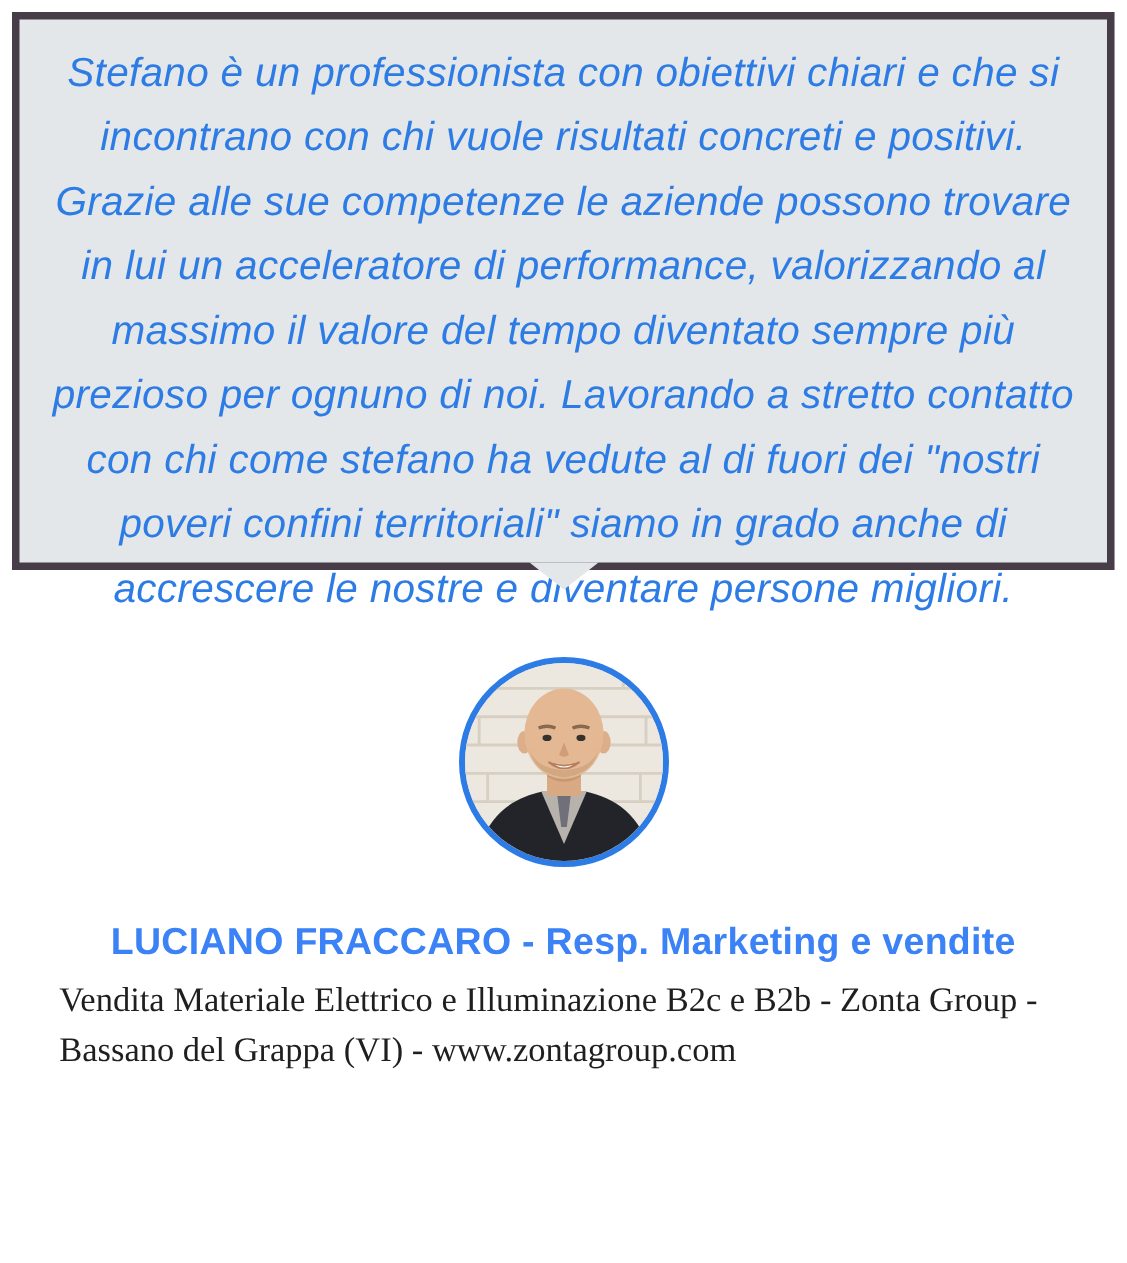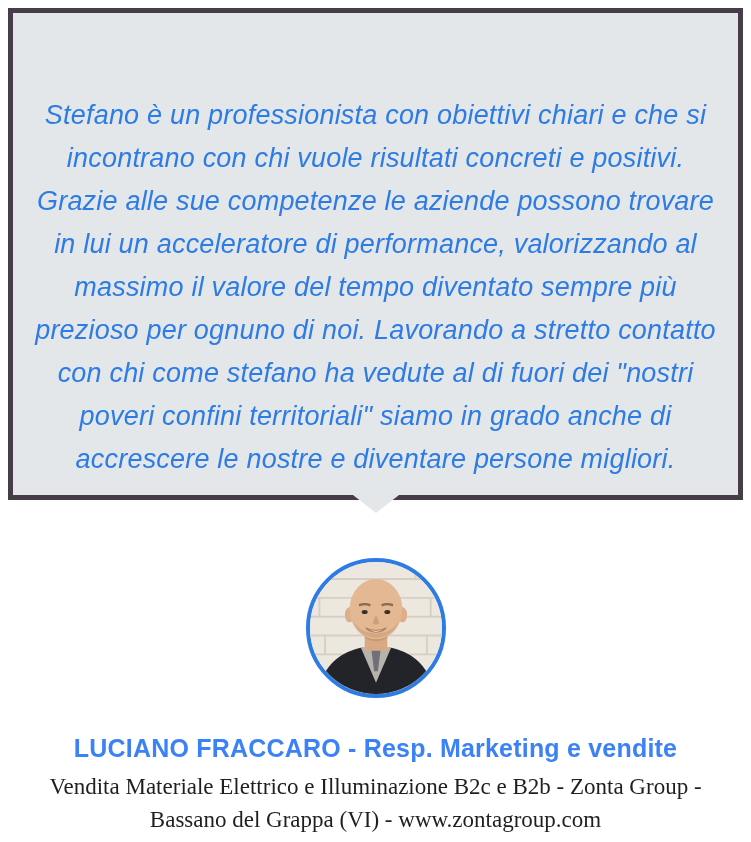--- a/index.html
+++ b/index.html
@@ -8,25 +8,25 @@
     background: #ffffff;
     width: 751px;
     height: 842px;
     overflow: hidden;
     font-family: "Liberation Sans", sans-serif;
   }
   .quote-box {
     position: relative;
     box-sizing: border-box;
     margin: 8px 8px 0 8px;
-    height: 492px;
+    height: 372px;
     background: #e4e7e9;
     border: 5px solid #473d49;
     display: flex;
-    align-items: flex-end;
+    align-items: flex-start;
     justify-content: center;
     padding: 14px 18px;
   }
   .quote-text {
     margin: 0;
     color: #2d7ce5;
     font-style: italic;
     font-size: 27px;
     line-height: 43px;
     text-align: center;
@@ -58,21 +58,20 @@
     text-align: center;
     font-size: 25px;
     font-weight: bold;
     color: #3b82f6;
     letter-spacing: 0.2px;
   }
   .author-description {
     font-family: "Liberation Serif", serif;
     margin: 7px auto 0 auto;
     max-width: 672px;
-    text-align: center;
     font-size: 23px;
     line-height: 33px;
     color: #1f1f1f;
   }
 </style>
 </head>
 <body>
 
 <div class="quote-box">
   <p class="quote-text">Stefano è un professionista con obiettivi chiari e che si incontrano con chi vuole risultati concreti e positivi. Grazie alle sue competenze le aziende possono trovare in lui un acceleratore di performance, valorizzando al massimo il valore del tempo diventato sempre più prezioso per ognuno di noi. Lavorando a stretto contatto con chi come stefano ha vedute al di fuori dei "nostri poveri confini territoriali" siamo in grado anche di accrescere le nostre e diventare persone migliori.</p>

